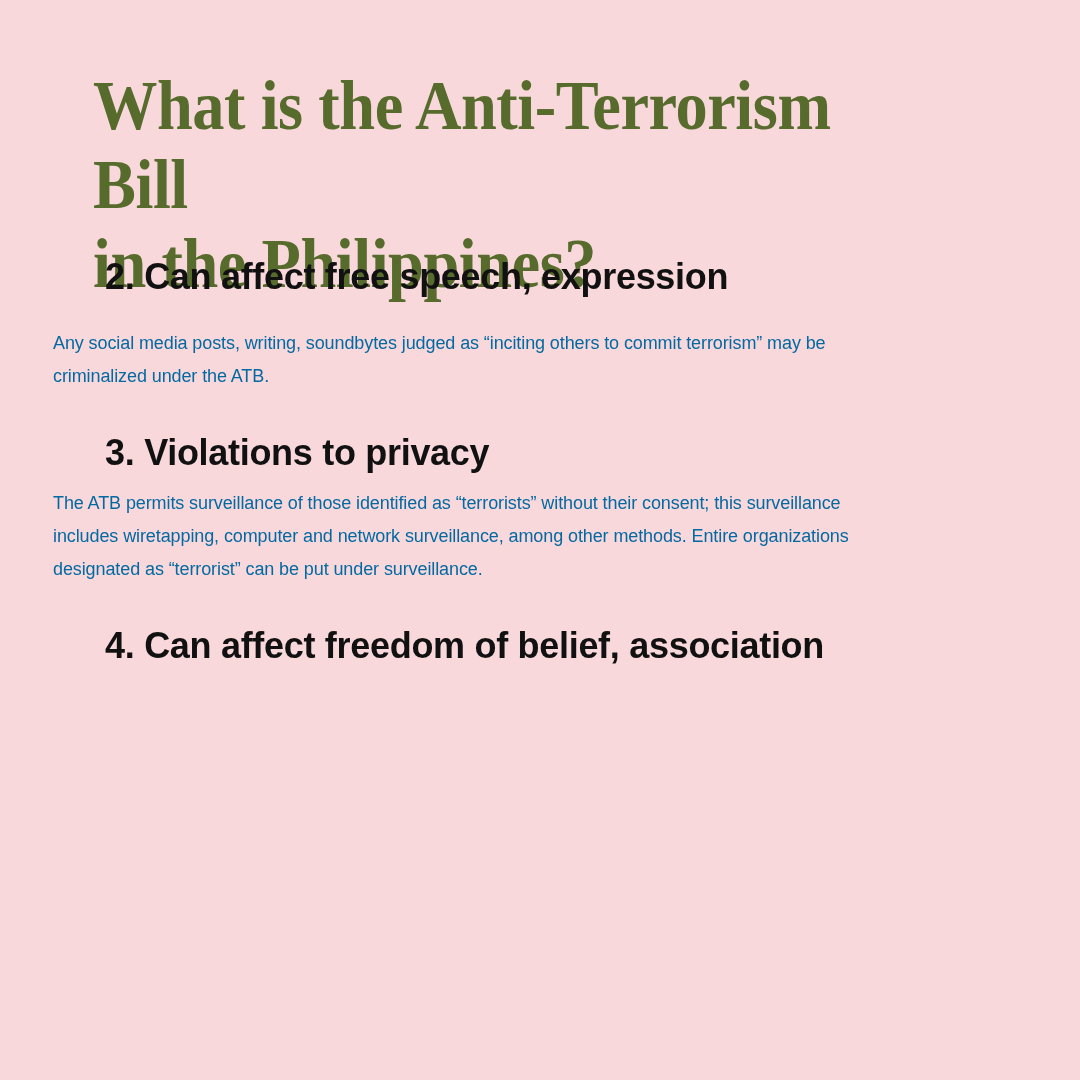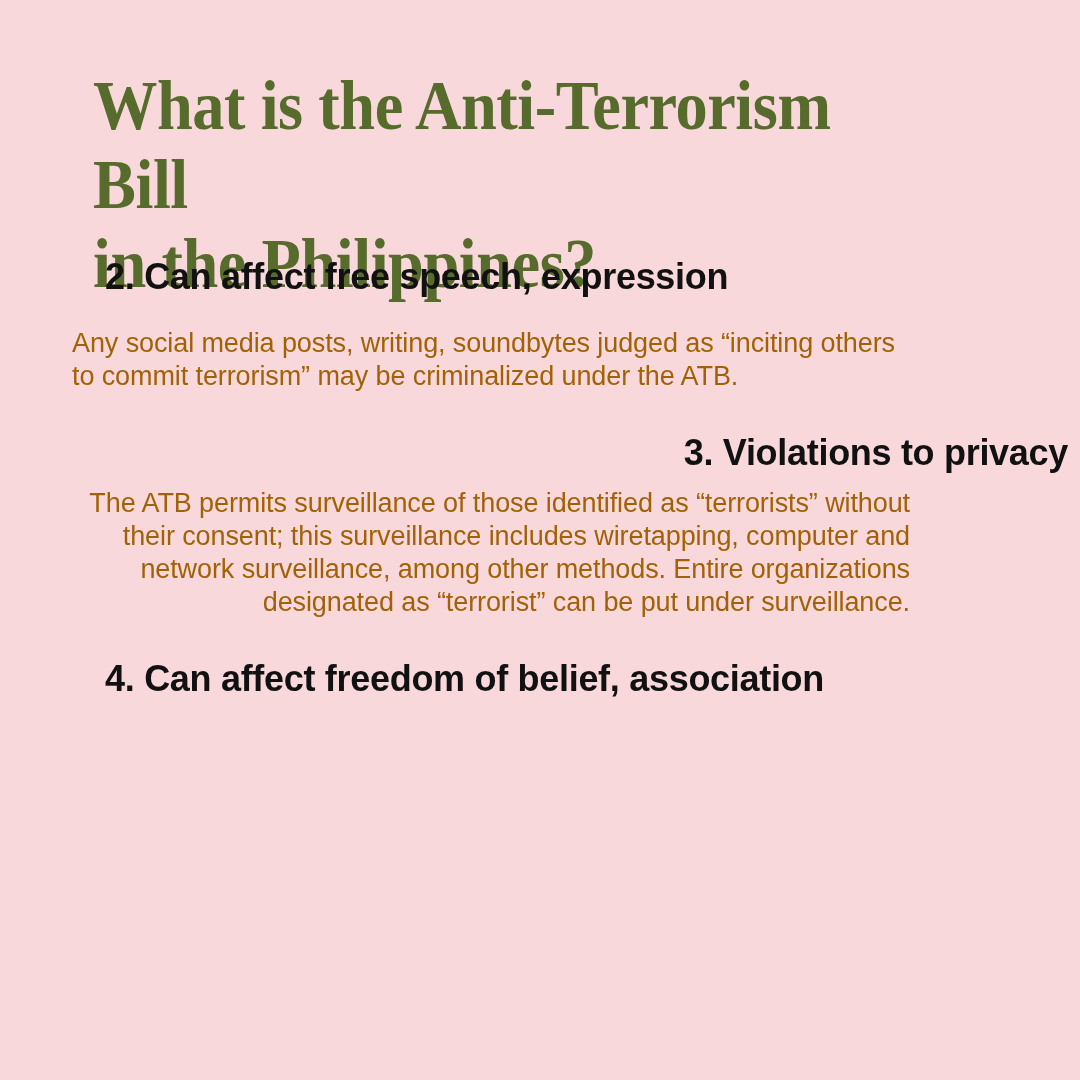--- a/index.html
+++ b/index.html
@@ -56,33 +56,33 @@
     color: #111111;
     font-family: "Liberation Sans", sans-serif;
     font-weight: bold;
     font-size: 36px;
     line-height: 44px;
     letter-spacing: -0.3px;
   }
 
   .body-text {
     margin: 0;
-    padding: 0 170px 0 72px;
-    color: #a16207;
+    padding: 0 170px 0 53px;
+    color: #0369a1;
     font-family: "Liberation Sans", sans-serif;
     font-weight: normal;
-    font-size: 27px;
+    font-size: 18px;
     line-height: 33px;
     letter-spacing: -0.1px;
   }
 
   .sec-2 .heading { margin-top: 0; }
   .sec-2 .body-text { margin-top: 28px; }
 
-  .sec-3 { margin-top: 38px; text-align: right; }
+  .sec-3 { margin-top: 38px; }
   .sec-3 .body-text { }
 
   .sec-4 { margin-top: 38px; }
   .sec-4 .body-text { margin-top: 27px; }
 
   
   .logo {
     position: absolute;
     left: 786px;
     top: 916px;

